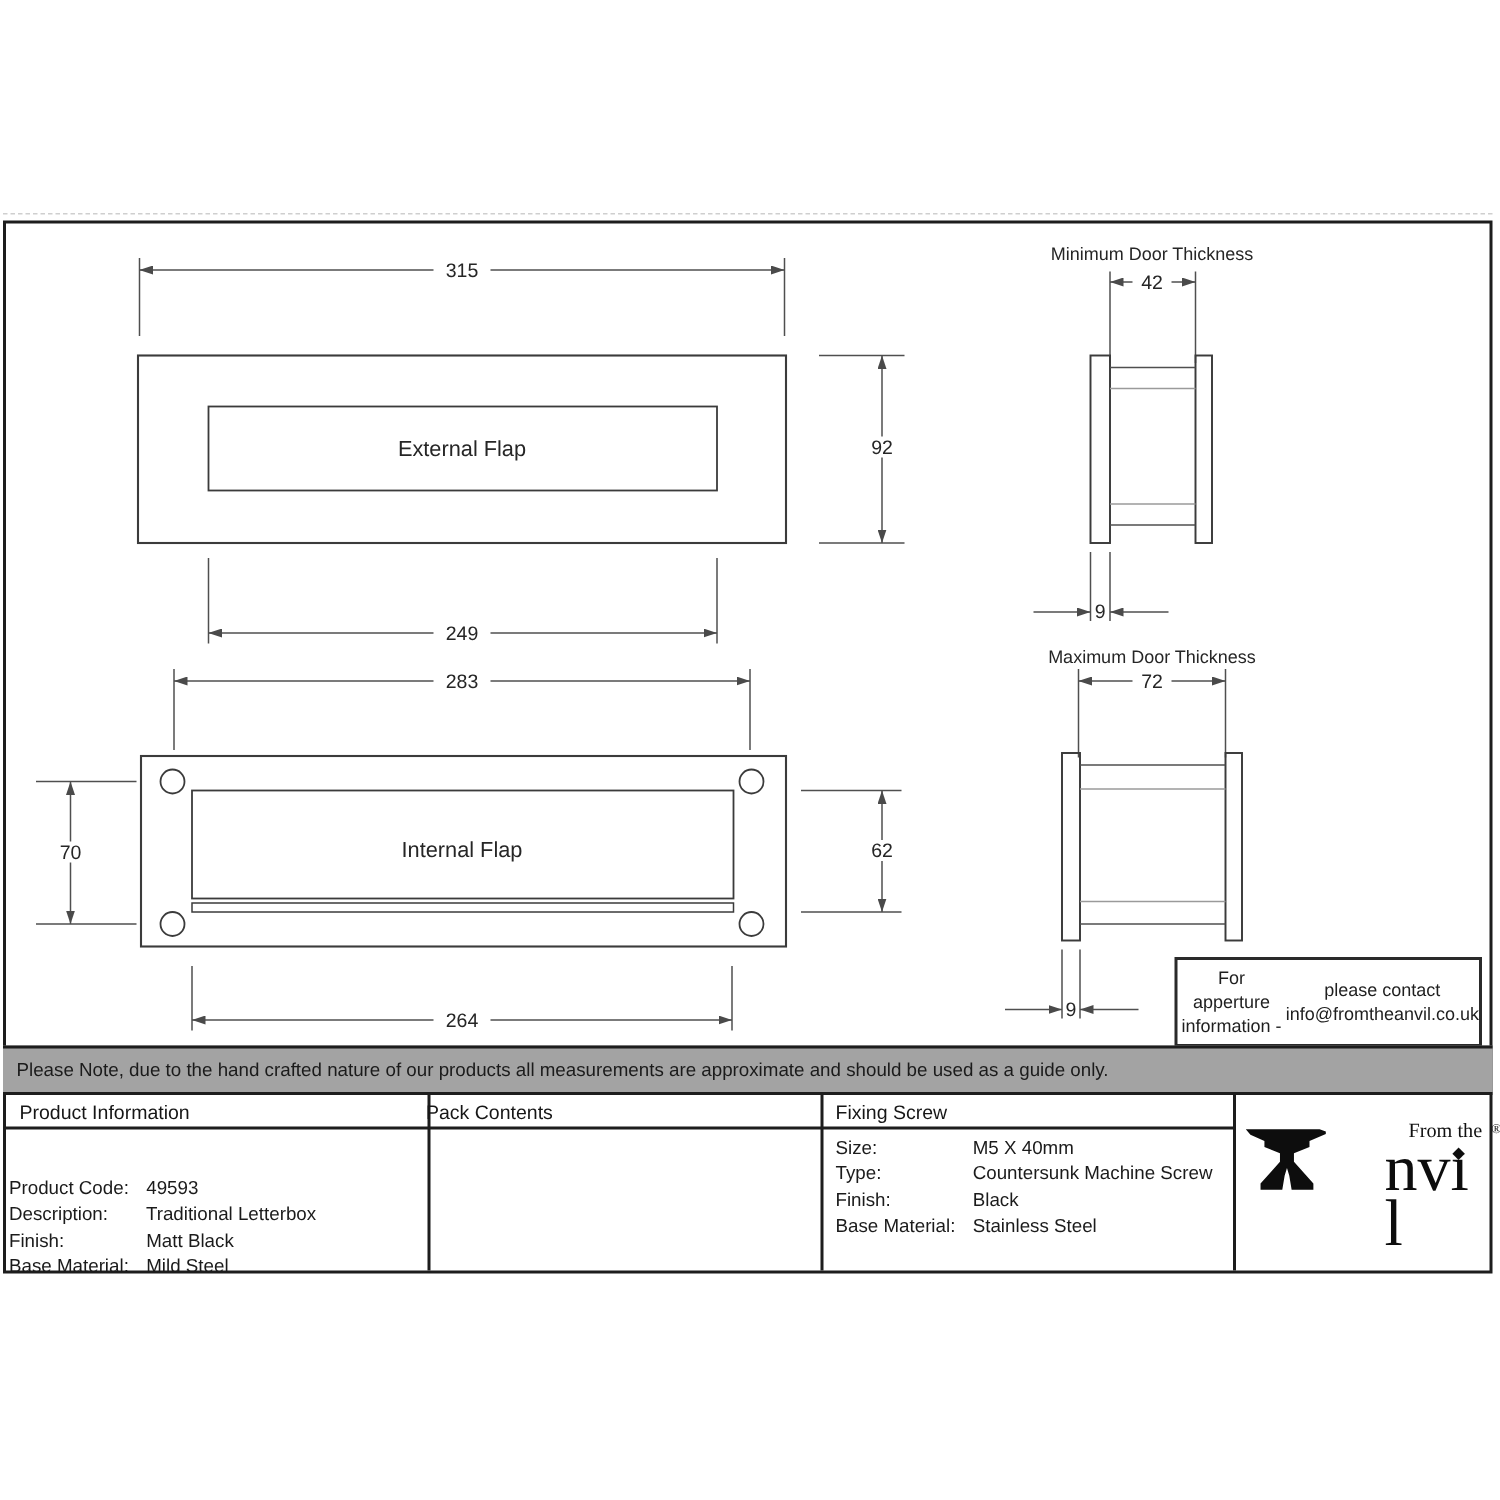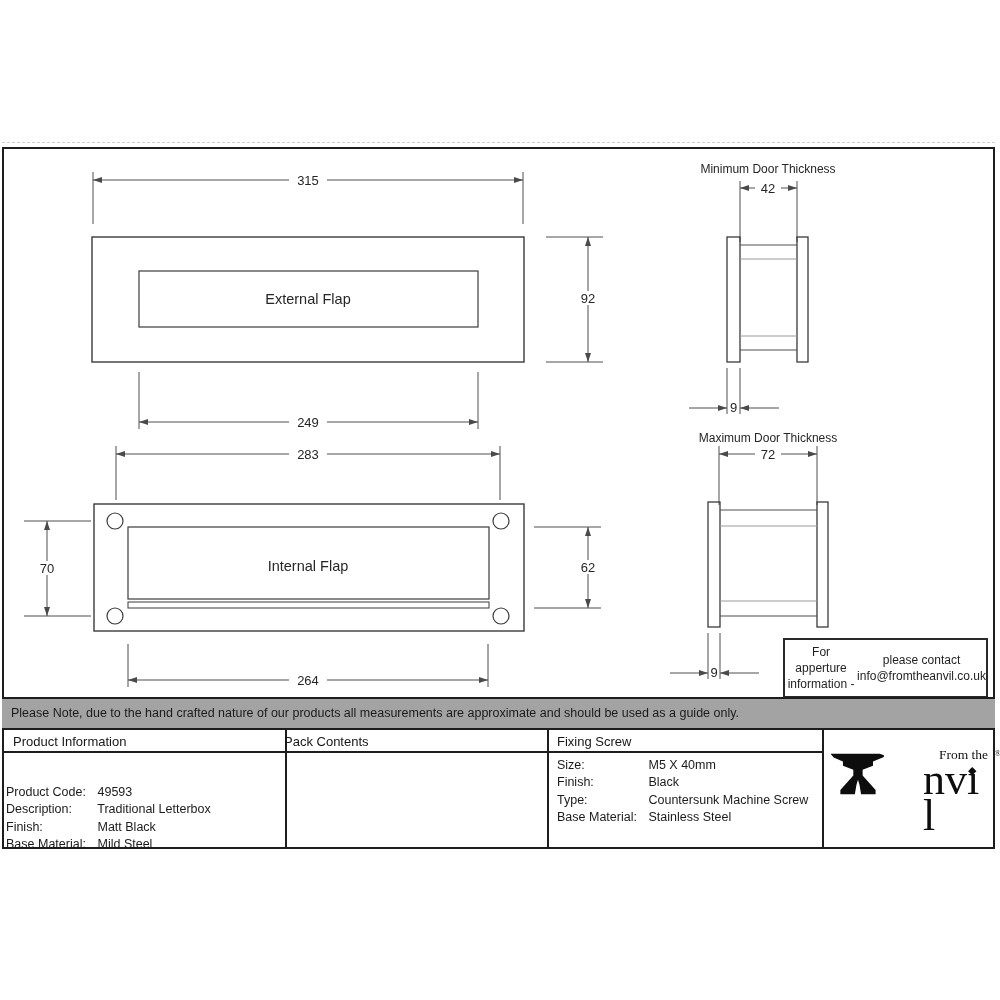--- a/index.html
+++ b/index.html
@@ -241,26 +241,26 @@
     </div>
   </div>
 
 
   <div class="cell c3">
     <div>
       <span class="lbl">Size:</span>
       <span>M5 X 40mm</span>
     </div>
     <div>
+      <span class="lbl">Type:</span>
+      <span>Countersunk Machine Screw</span>
+    </div>
+    <div>
       <span class="lbl">Finish:</span>
       <span>Black</span>
-    </div>
-    <div>
-      <span class="lbl">Type:</span>
-      <span>Countersunk Machine Screw</span>
     </div>
     <div>
       <span class="lbl">Base Material:</span>
       <span>Stainless Steel</span>
     </div>
   </div>
 
   <div class="logo">
     <div class="logo-inner">
       <svg class="anvil-svg" width="60" height="53" viewBox="0 0 110 96">

